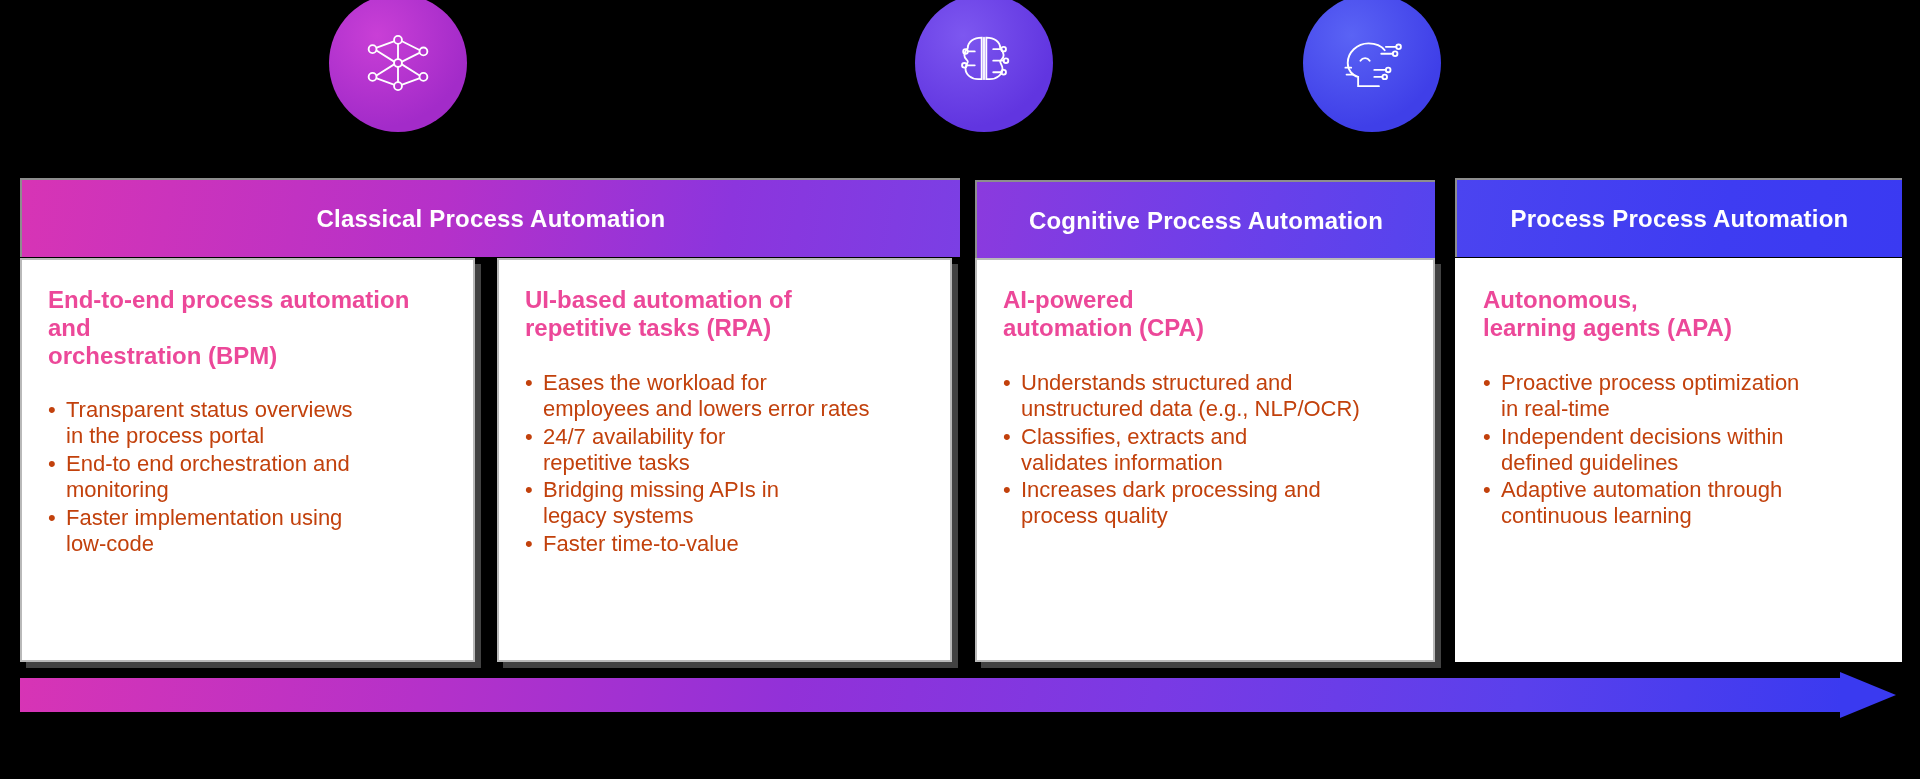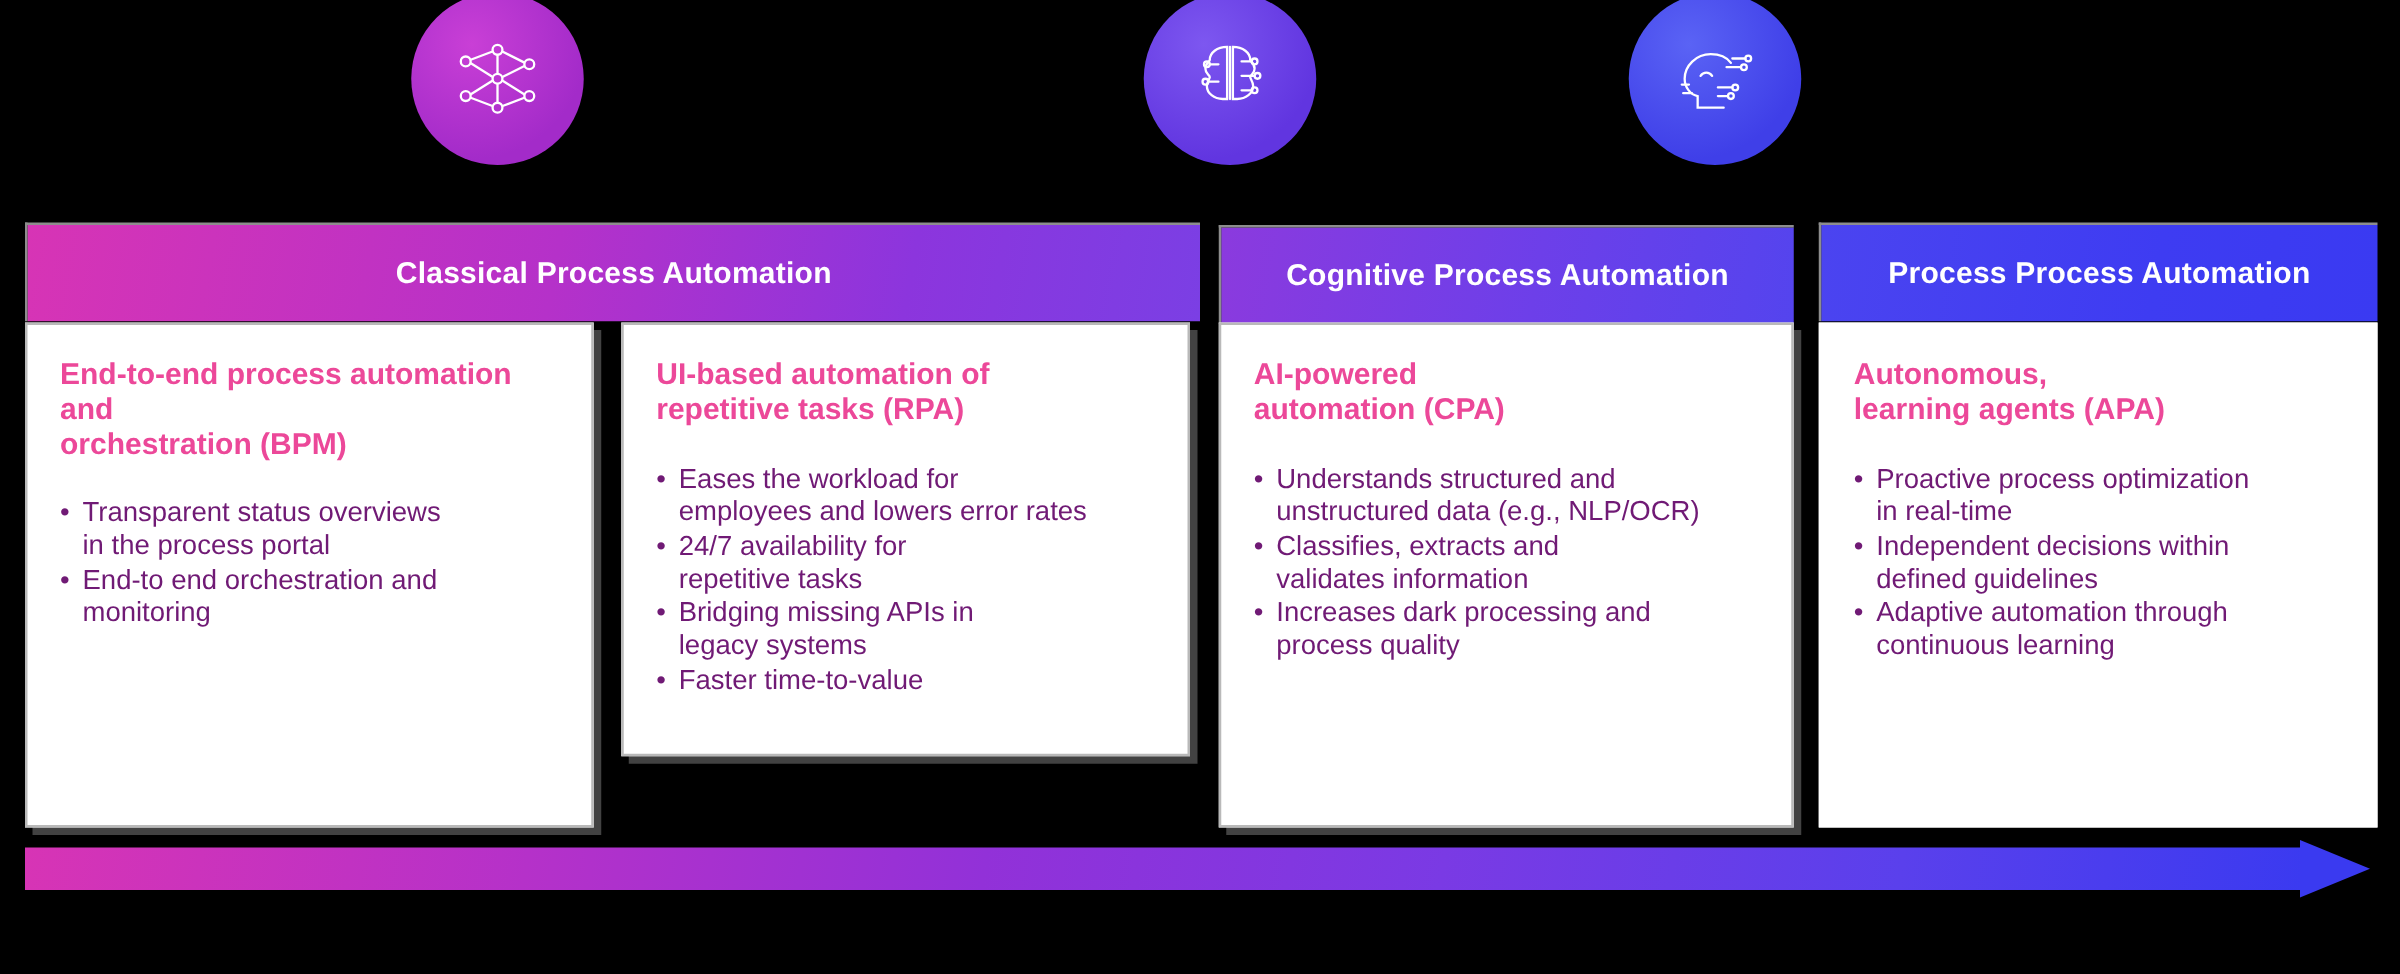--- a/index.html
+++ b/index.html
@@ -48,21 +48,21 @@
     color: #ec4899;
     line-height: 1.16;
     white-space: pre-line;
     margin-bottom: 28px;
   }
   .bullets { list-style: none; }
   .bullets li {
     position: relative;
     font-size: 22px;
     line-height: 1.18;
-    color: #701a75;
+    color: #c2410c;
     padding-left: 18px;
     margin-bottom: 2px;
     white-space: pre-line;
   }
   .bullets li::before {
     content: "•";
     position: absolute;
     left: 0; top: 0;
     font-size: 22px;
     line-height: 1.18;
@@ -145,24 +145,26 @@
   </div>
 
   <div class="card shadowed" style="left:20px; top:258px; width:455px; height:404px;">
     <div class="card-title">End-to-end process automation and
 orchestration (BPM)</div>
     <ul class="bullets">
       <li>Transparent status overviews
 in the process portal</li>
       <li>End-to end orchestration and
 monitoring</li>
-    </ul>
-  </div>
-
-  <div class="card shadowed" style="left:497px; top:258px; width:455px; height:347px;">
+      <li>Faster implementation using
+low-code</li>
+    </ul>
+  </div>
+
+  <div class="card shadowed" style="left:497px; top:258px; width:455px; height:404px;">
     <div class="card-title">UI-based automation of
 repetitive tasks (RPA)</div>
     <ul class="bullets">
       <li>Eases the workload for
 employees and lowers error rates</li>
       <li>24/7 availability for
 repetitive tasks</li>
       <li>Bridging missing APIs in
 legacy systems</li>
       <li>Faster time-to-value</li>

